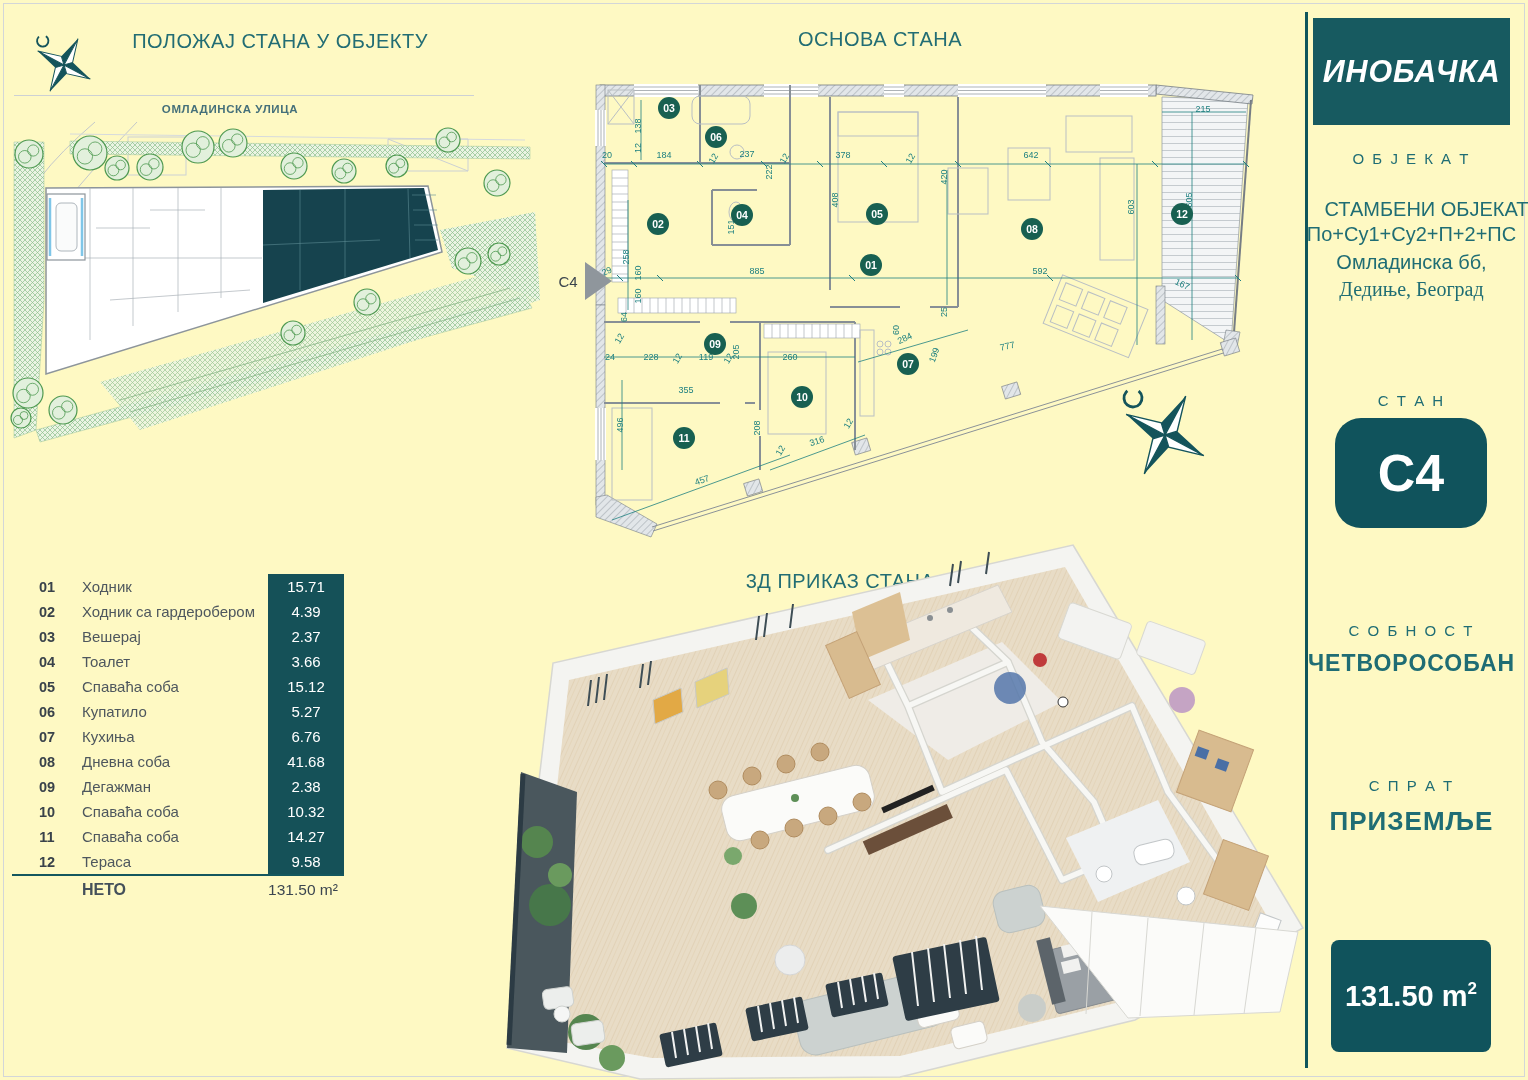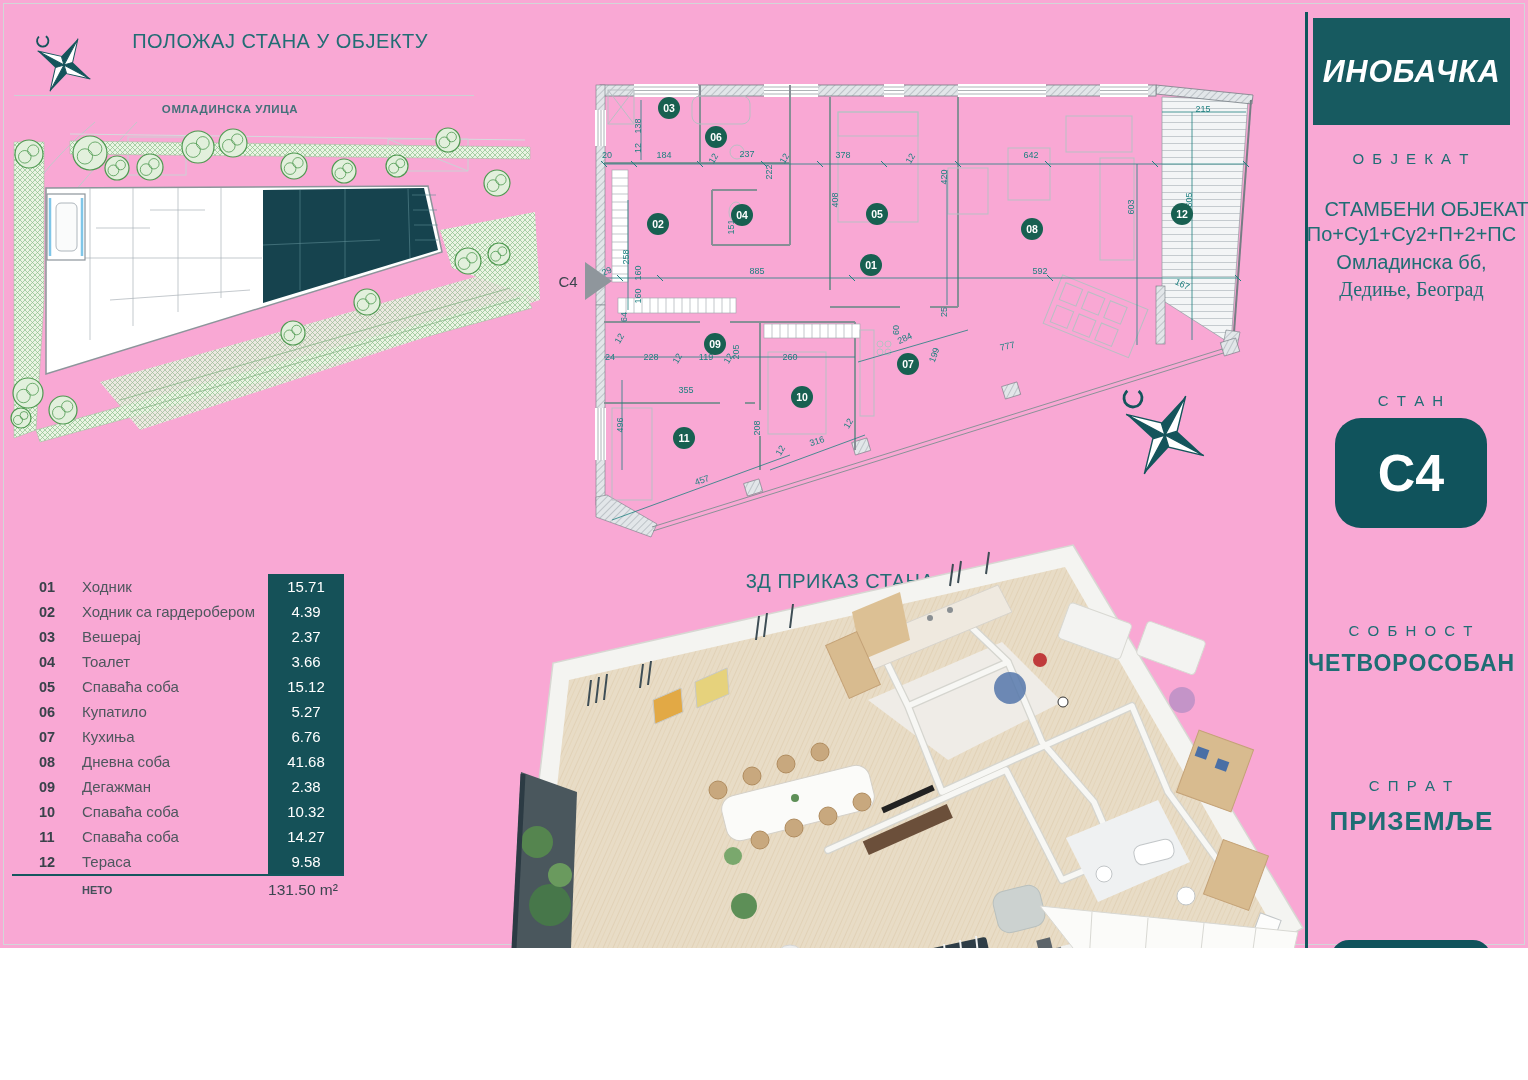--- a/index.html
+++ b/index.html
@@ -1,16 +1,16 @@
 <!DOCTYPE html>
 <html><head>
 <meta charset="utf-8">
 <style>
   html,body{margin:0;padding:0;background:#fff;}
-  .page{position:relative;width:1528px;height:948px;background:#f9a8d4;overflow:hidden;
+  .page{position:relative;width:1528px;height:1080px;background:#fef9c3;overflow:hidden;
         font-family:"Liberation Sans",sans-serif;}
   .page-border{position:absolute;left:3px;top:3px;right:3px;bottom:3px;border:1px solid #d3d6d8;pointer-events:none;}
   .title{position:absolute;color:#226d74;font-size:20px;letter-spacing:.5px;text-align:center;}
   .title-site{left:60px;top:30px;width:440px;}
   .title-plan{left:700px;top:28px;width:360px;}
   .title-3d{left:695px;top:570px;width:290px;}
   .street-label{position:absolute;left:120px;top:103px;width:220px;text-align:center;
                 font-size:11.5px;color:#45707a;letter-spacing:.6px;font-weight:bold;}
   .rule-top{position:absolute;left:14px;top:95px;width:460px;height:1px;background:#cdd1d4;}
   .svg-site{position:absolute;left:0px;top:120px;width:545px;height:345px;}
@@ -24,42 +24,42 @@
   .areas-title{text-align:center;font-size:20px;font-weight:bold;color:#226d74;letter-spacing:1px;margin-bottom:48px;}
   .thead{position:relative;height:22px;border-bottom:2px solid #14575e;font-size:15px;color:#46525c;}
   .thead span{position:absolute;bottom:3px;}
   .th-num{left:8px;} .th-name{left:70px;} .th-area{right:2px;}
   .trow{display:flex;height:25px;align-items:center;}
   .tnum{width:70px;text-align:center;font-weight:bold;font-size:14.5px;color:#39424a;}
   .tname{flex:1;font-size:15px;color:#4e575e;}
   .tval{width:76px;background:#155158;color:#ffffff;text-align:center;font-size:15px;height:25px;line-height:25px;}
   .tfoot{display:flex;height:28px;align-items:center;border-top:2px solid #14575e;}
   .tf-spacer{width:70px;}
-  .tf-label{flex:1;font-weight:bold;font-size:11px;color:#44505a;}
+  .tf-label{flex:1;font-weight:bold;font-size:16px;color:#44505a;}
   .tf-value{width:90px;text-align:center;font-size:15.5px;color:#3c4650;margin-right:-4px;}
 
   
   .sidebar{position:absolute;left:1305px;top:0;width:219px;height:1080px;color:#1f6d74;}
   .sb-divider{position:absolute;left:0;top:12px;width:3px;height:1056px;background:#0f565c;}
   .sb-logo{position:absolute;left:8px;top:18px;width:197px;height:107px;background:#175a60;
            display:flex;align-items:center;justify-content:center;}
   .sb-logo span{color:#fff;font-size:32px;font-weight:bold;font-style:italic;letter-spacing:1px;
                 transform:scaleX(.95);white-space:nowrap;}
   .sb-caption{position:absolute;left:8px;width:197px;text-align:center;font-size:15px;letter-spacing:2px;}
   .sb-text,.sb-strong{position:absolute;left:0px;width:213px;text-align:center;font-size:20px;}
   .sb-strong{font-weight:bold;letter-spacing:1px;}
   .obj{top:150px;} .type{top:198px;font-weight:normal;letter-spacing:0;padding-left:15px;} .floors{top:223px;}
   .addr1{top:251px;} .addr2{top:278px;font-family:Liberation Serif, serif;}
   .stan{top:392px;}
   .sobnost{top:622px;} .rooms{top:650px;font-size:23px;}
   .sprat{top:777px;} .floor{top:806px;font-size:26px;}
   .sb-box{position:absolute;background:#10535c;color:#fff;display:flex;align-items:center;justify-content:center;}
   .sb-box.unit{left:30px;top:418px;width:152px;height:110px;border-radius:26px;}
   .sb-box.unit span{font-size:52px;font-weight:bold;}
-  .sb-box.area{left:26px;top:940px;width:160px;height:112px;border-radius:18px;}
+  .sb-box.area{left:26px;top:940px;width:160px;height:112px;border-radius:8px;}
   .sb-box.area span{font-size:29px;font-weight:bold;}
   .sb-box.area sup{font-size:17px;font-weight:bold;margin-top:-14px;}
 </style>
 </head>
 <body>
 
 <div class="page">
   <div class="page-border"></div>
 
   <svg class="compass-sm" viewBox="-55 -55 110 110">
@@ -179,20 +179,21 @@
         <circle cx="32.5" cy="389.25" r="6" fill="none" stroke="#4e9950" stroke-width="0.8"></circle>
         <circle cx="63" cy="410" r="14" fill="#e2f0dc" stroke="#4e9950" stroke-width="1.2"></circle>
         <circle cx="58.8" cy="412.8" r="6.3" fill="none" stroke="#4e9950" stroke-width="0.8"></circle>
         <circle cx="67.2" cy="406.5" r="5.6000000000000005" fill="none" stroke="#4e9950" stroke-width="0.8"></circle>
         <circle cx="21" cy="418" r="10" fill="#e2f0dc" stroke="#4e9950" stroke-width="1.2"></circle>
         <circle cx="18" cy="420" r="4.5" fill="none" stroke="#4e9950" stroke-width="0.8"></circle>
         <circle cx="24" cy="415.5" r="4" fill="none" stroke="#4e9950" stroke-width="0.8"></circle>
       </g>
   </svg>
 
+  <div class="title title-plan">ОСНОВА СТАНА</div>
 
   <svg class="svg-plan" viewBox="555 55 720 485">
     <defs>
       <pattern id="hG" width="5" height="5" patternUnits="userSpaceOnUse" patternTransform="rotate(45)">
         <rect width="5" height="5" fill="#e2e6e9"></rect>
         <line x1="0" y1="0" x2="0" y2="5" stroke="#99a1a7" stroke-width="1"></line>
       </pattern>
       <pattern id="deck" width="7" height="7" patternUnits="userSpaceOnUse">
         <rect width="7" height="7" fill="#f3f5f6"></rect>
         <line x1="0" y1="3.5" x2="7" y2="3.5" stroke="#b9c0c5" stroke-width="0.8"></line>

